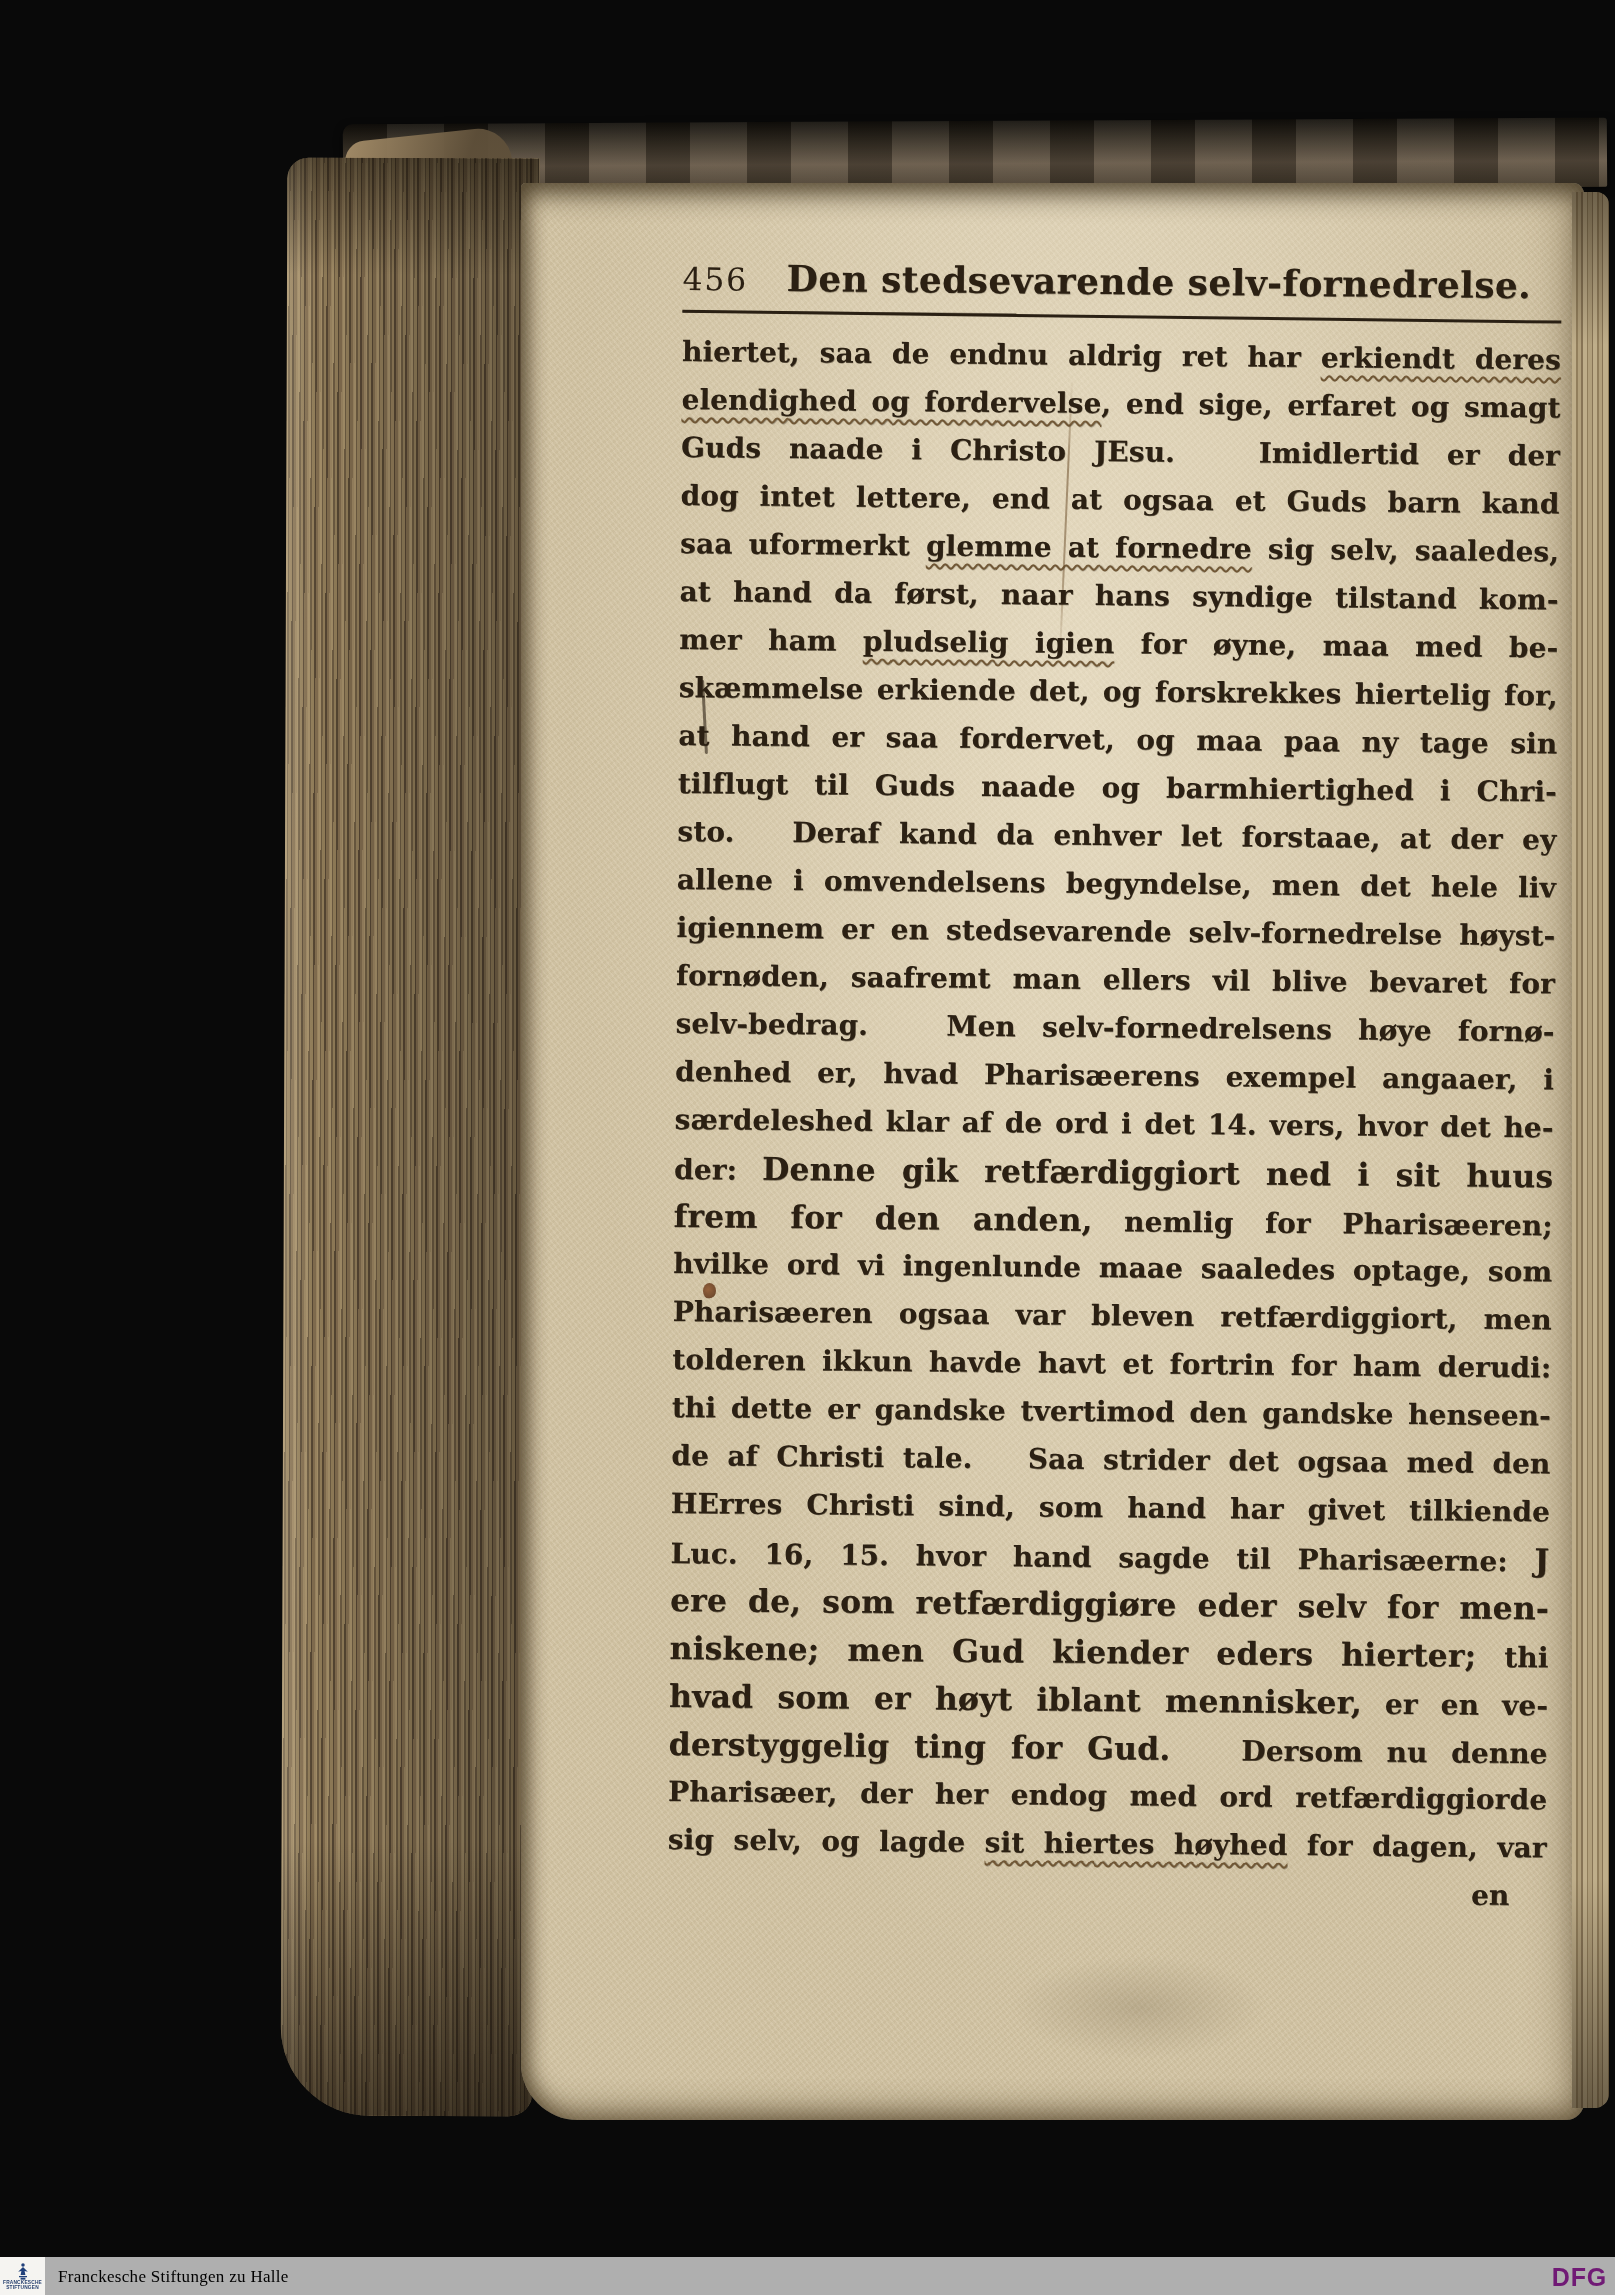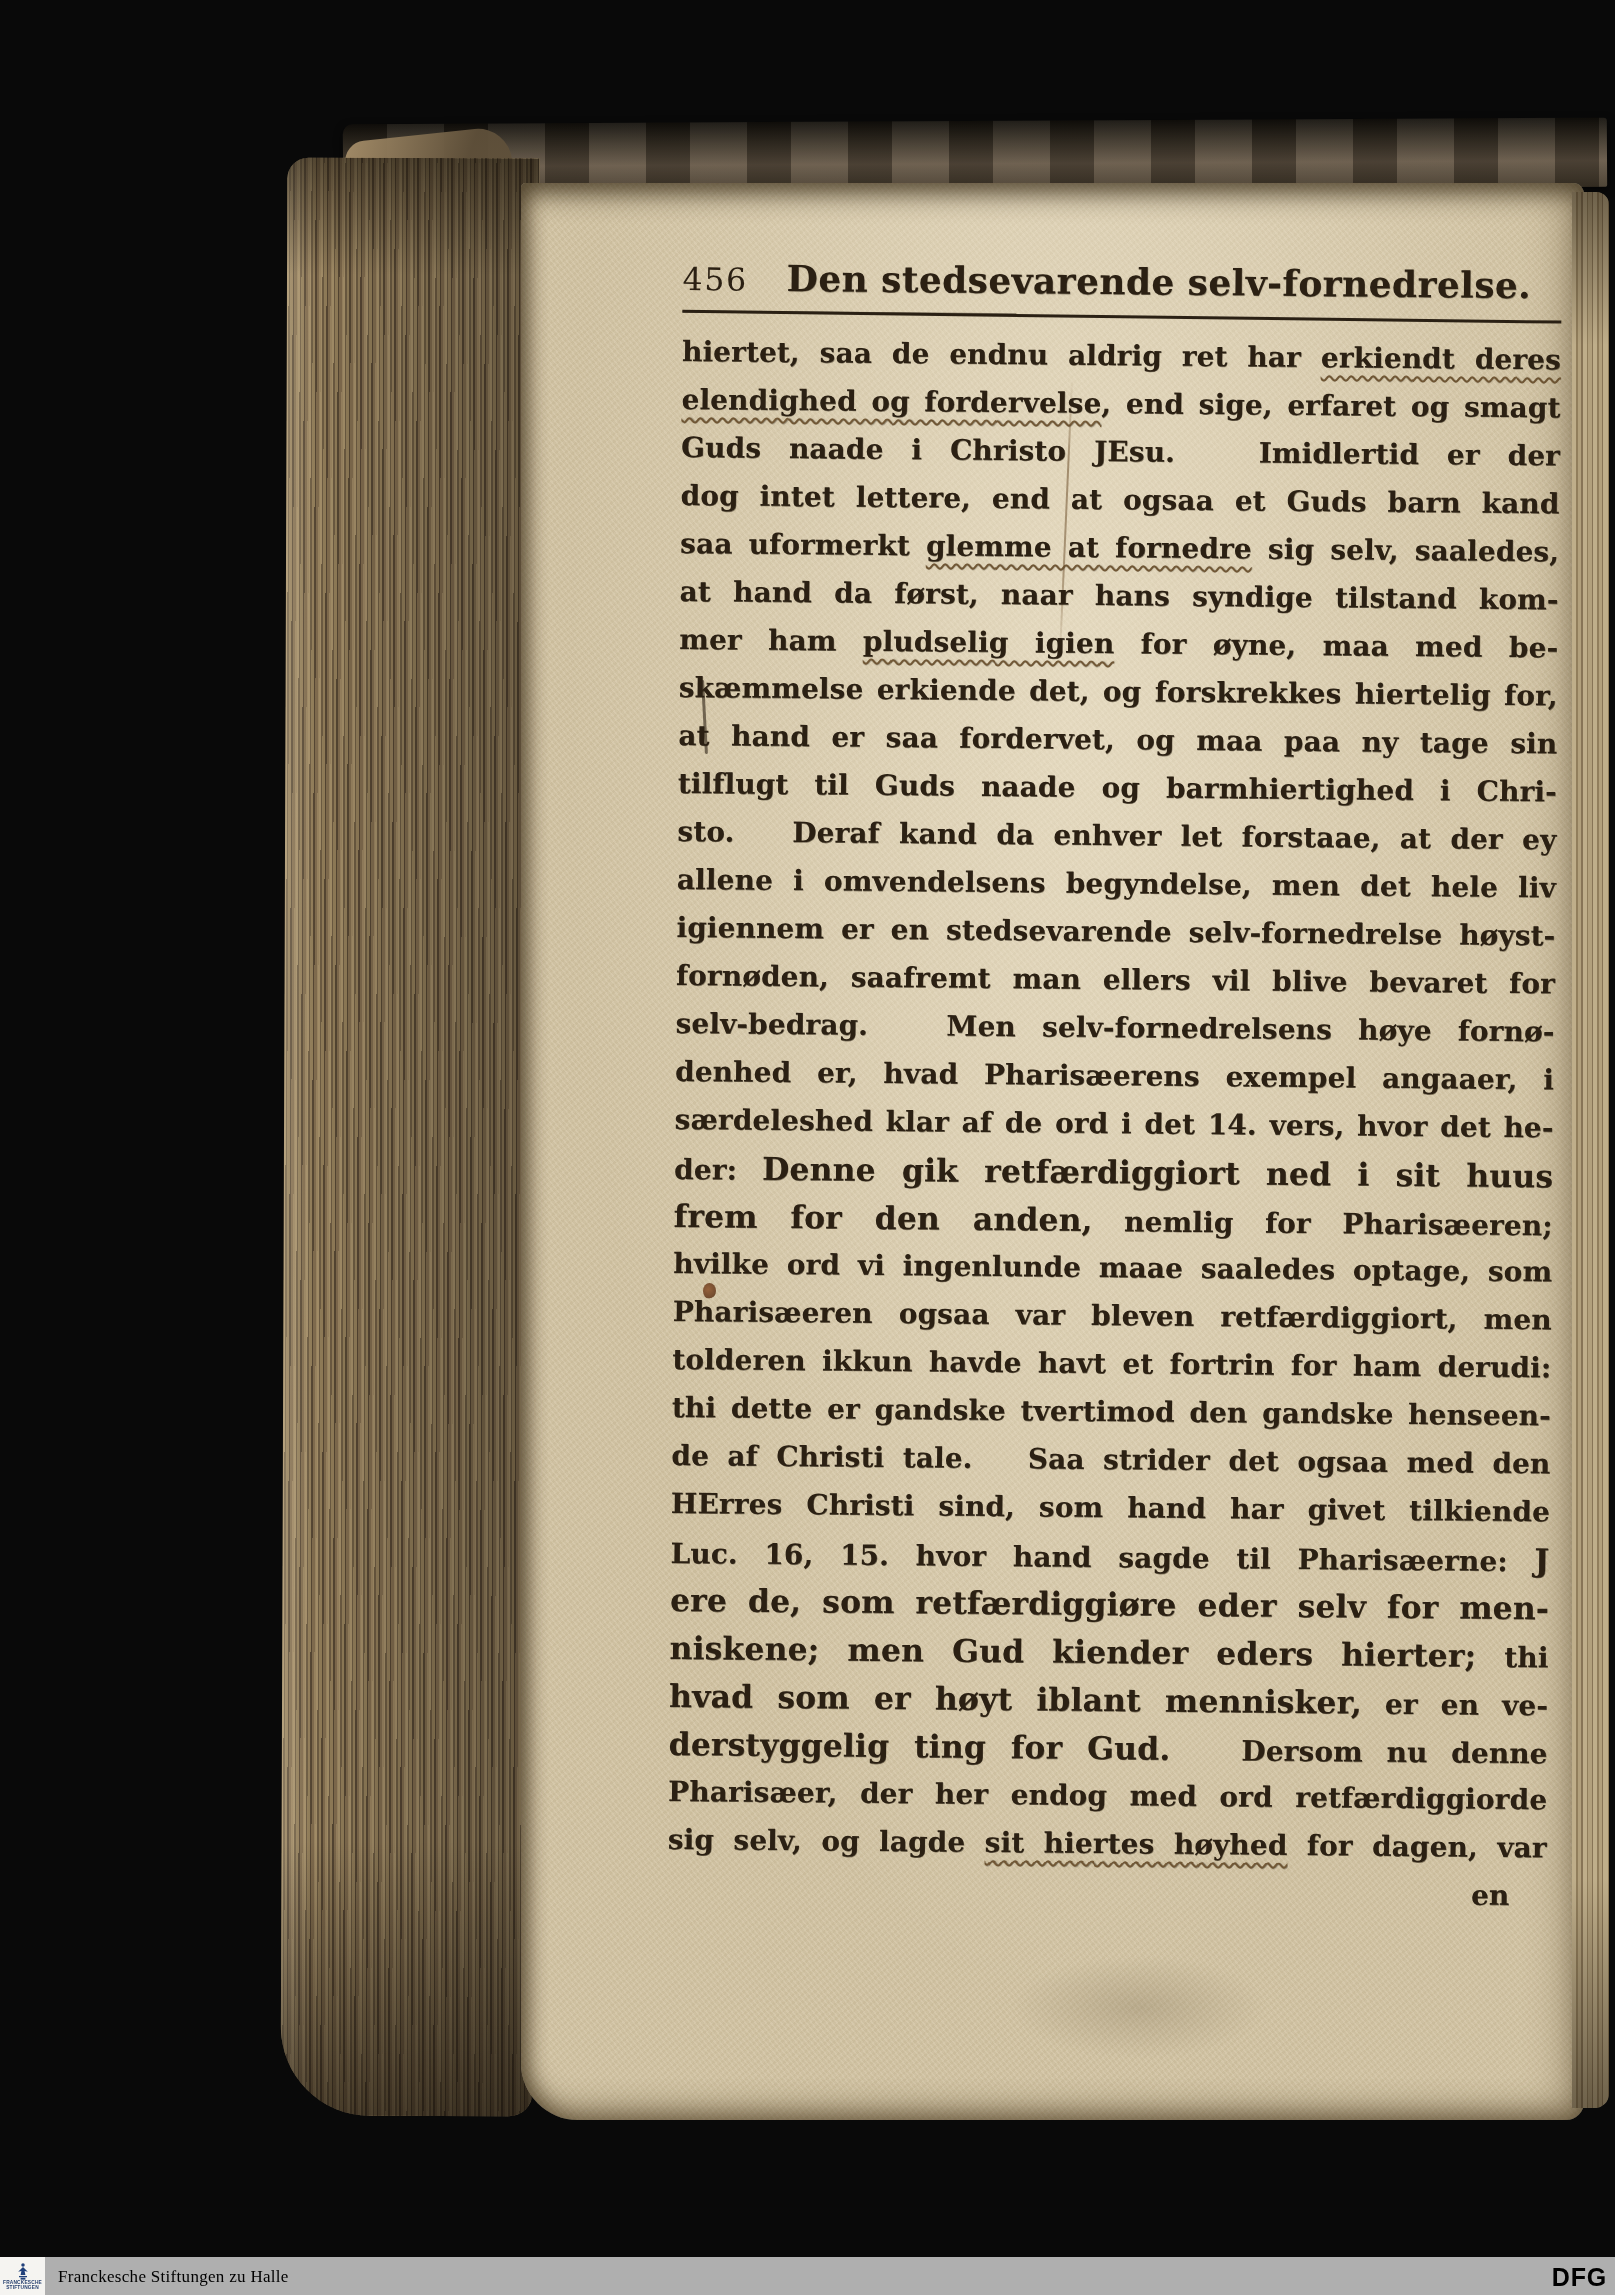--- a/index.html
+++ b/index.html
@@ -81,21 +81,21 @@
   .footer{position:absolute;left:0;top:2257px;width:1615px;height:39px;background:#afafaf;
     font-family:"Liberation Serif",serif;}
   .logo-box{position:absolute;left:0;top:0;width:45px;height:39px;background:#f5f4f1;
     display:flex;flex-direction:column;align-items:center;justify-content:center;gap:0.8px;}
   .logo-icon{display:block;}
   .logo-caption{font-family:"Liberation Sans",sans-serif;font-size:4.8px;line-height:4.8px;
     color:#27406f;text-align:center;letter-spacing:0.2px;font-weight:700;}
   .institution{position:absolute;left:58px;top:50%;transform:translateY(-50%);
     color:#000000;font-size:17px;letter-spacing:0.3px;}
   .dfg{position:absolute;right:8px;top:50%;transform:translateY(-50%);
-    color:#000000;font-family:"Liberation Sans",sans-serif;font-weight:700;
+    color:#701a75;font-family:"Liberation Sans",sans-serif;font-weight:700;
     font-size:25px;letter-spacing:0.8px;}
 </style>
 </head>
 <body>
 
 <div class="scene">
 
   <div class="top-edge"></div>
   <div class="corner-fold"></div>
   <div class="fore-edge"></div>

